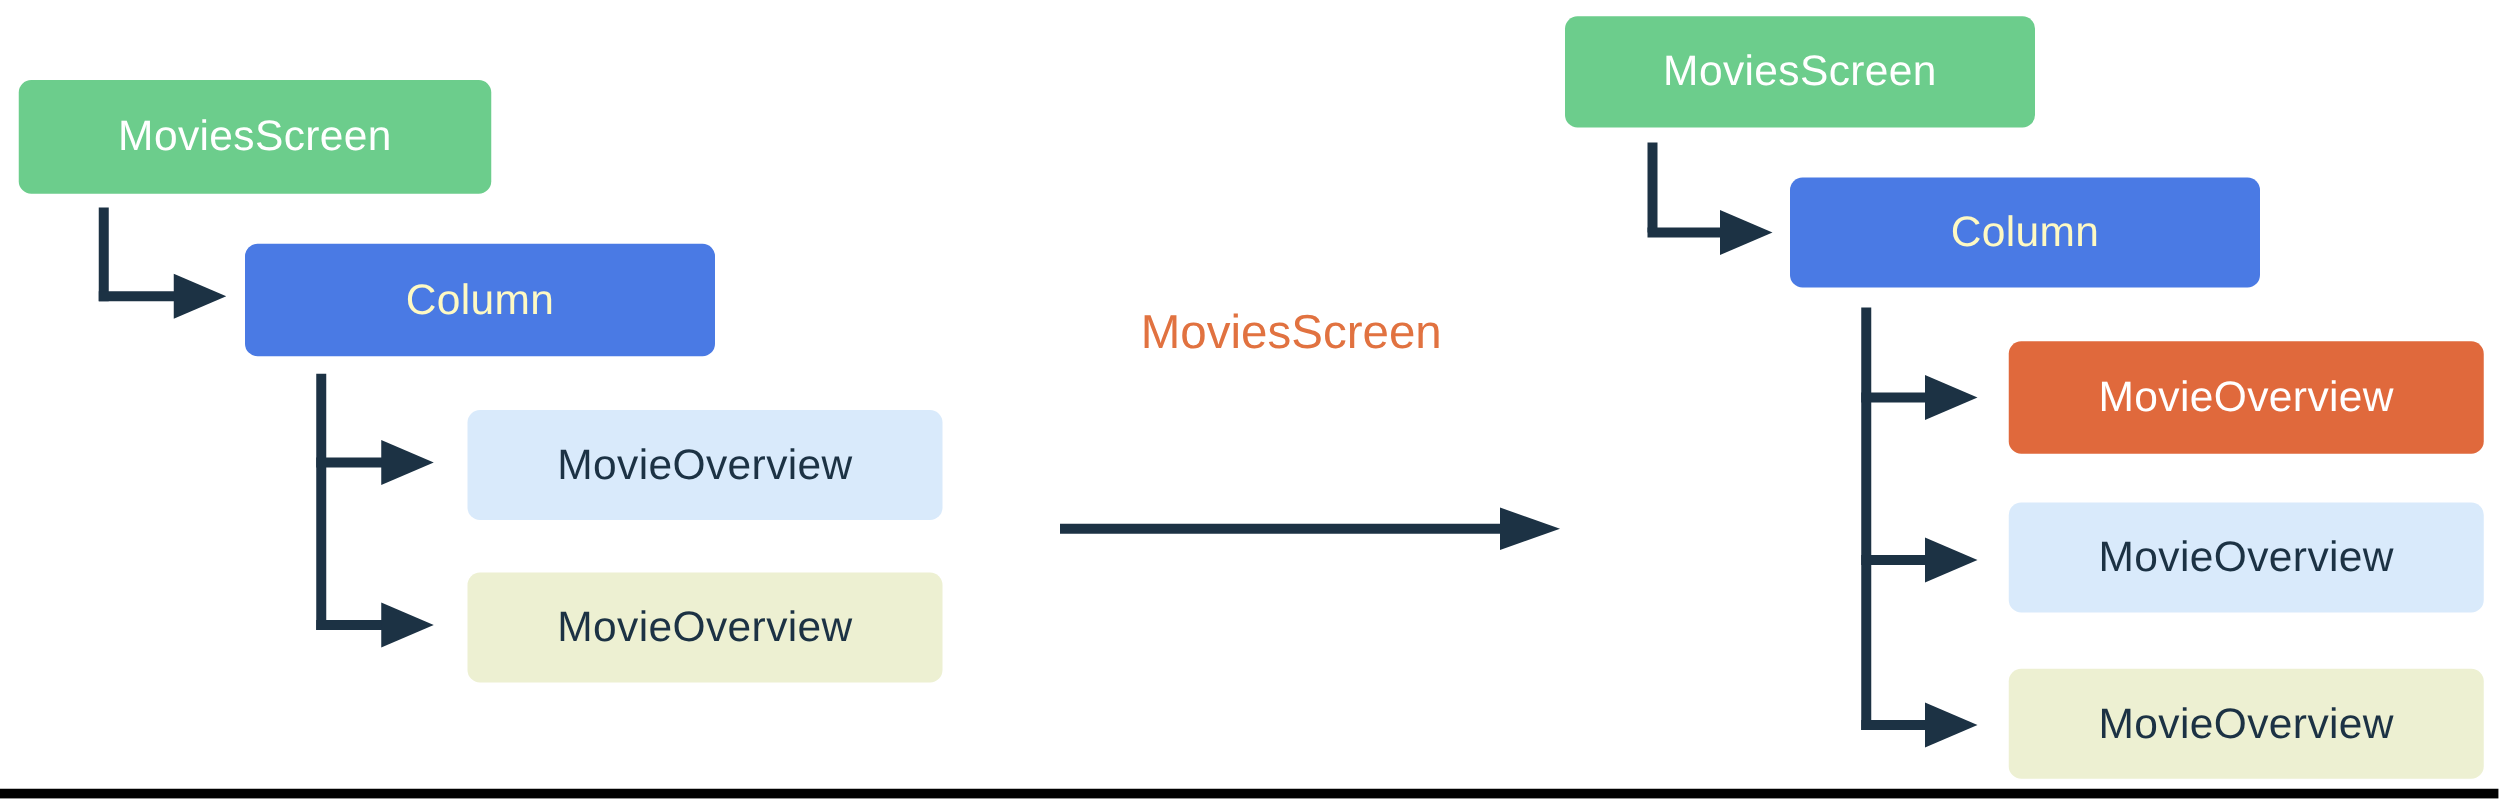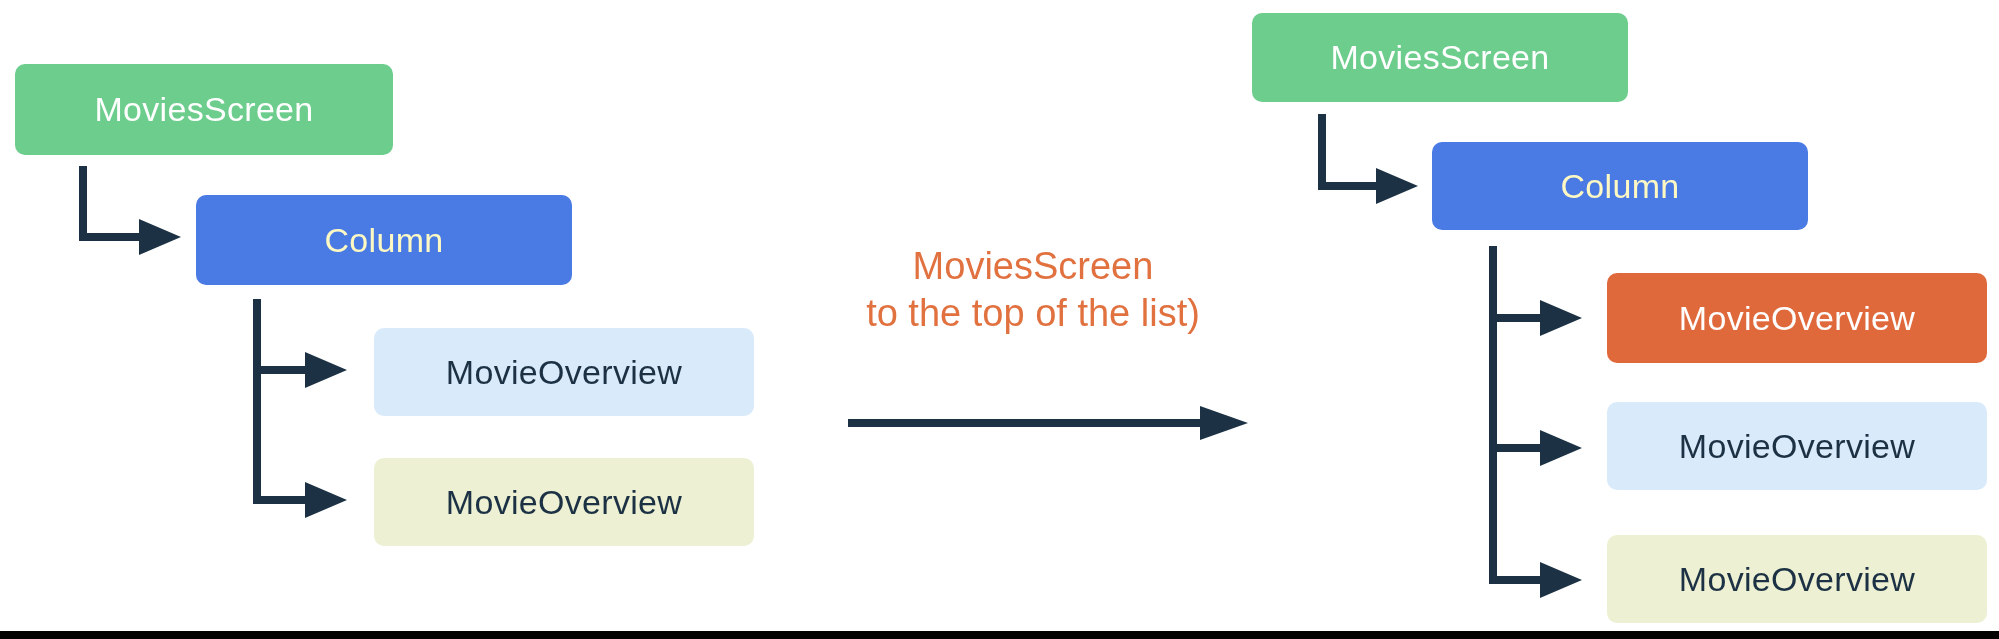--- a/index.html
+++ b/index.html
@@ -86,21 +86,20 @@
   <div class="line" style="left:253px; top:366px; width:54px; height:8px;"></div>
   <div class="arrowhead" style="left:305px; top:352px;"></div>
   <div class="line" style="left:253px; top:496px; width:54px; height:8px;"></div>
   <div class="arrowhead" style="left:305px; top:482px;"></div>
 
   <div class="node lightblue" style="left:374px; top:328px; width:380px; height:88px;">MovieOverview</div>
   <div class="node cream" style="left:374px; top:458px; width:380px; height:88px;">MovieOverview</div>
 
   <div class="annotation">
     <div>MoviesScreen</div>
-    <div>to the top of the list)</div>
   </div>
   <div class="line" style="left:848px; top:419px; width:352px; height:8px;"></div>
   <div class="arrowhead big" style="left:1200px; top:406px;"></div>
 
   <div class="node green" style="left:1252px; top:13px; width:376px; height:89px;">MoviesScreen</div>
 
   <div class="line" style="left:1318px; top:114px; width:8px; height:72px;"></div>
   <div class="line" style="left:1318px; top:182px; width:60px; height:8px;"></div>
   <div class="arrowhead" style="left:1376px; top:168px;"></div>
 

